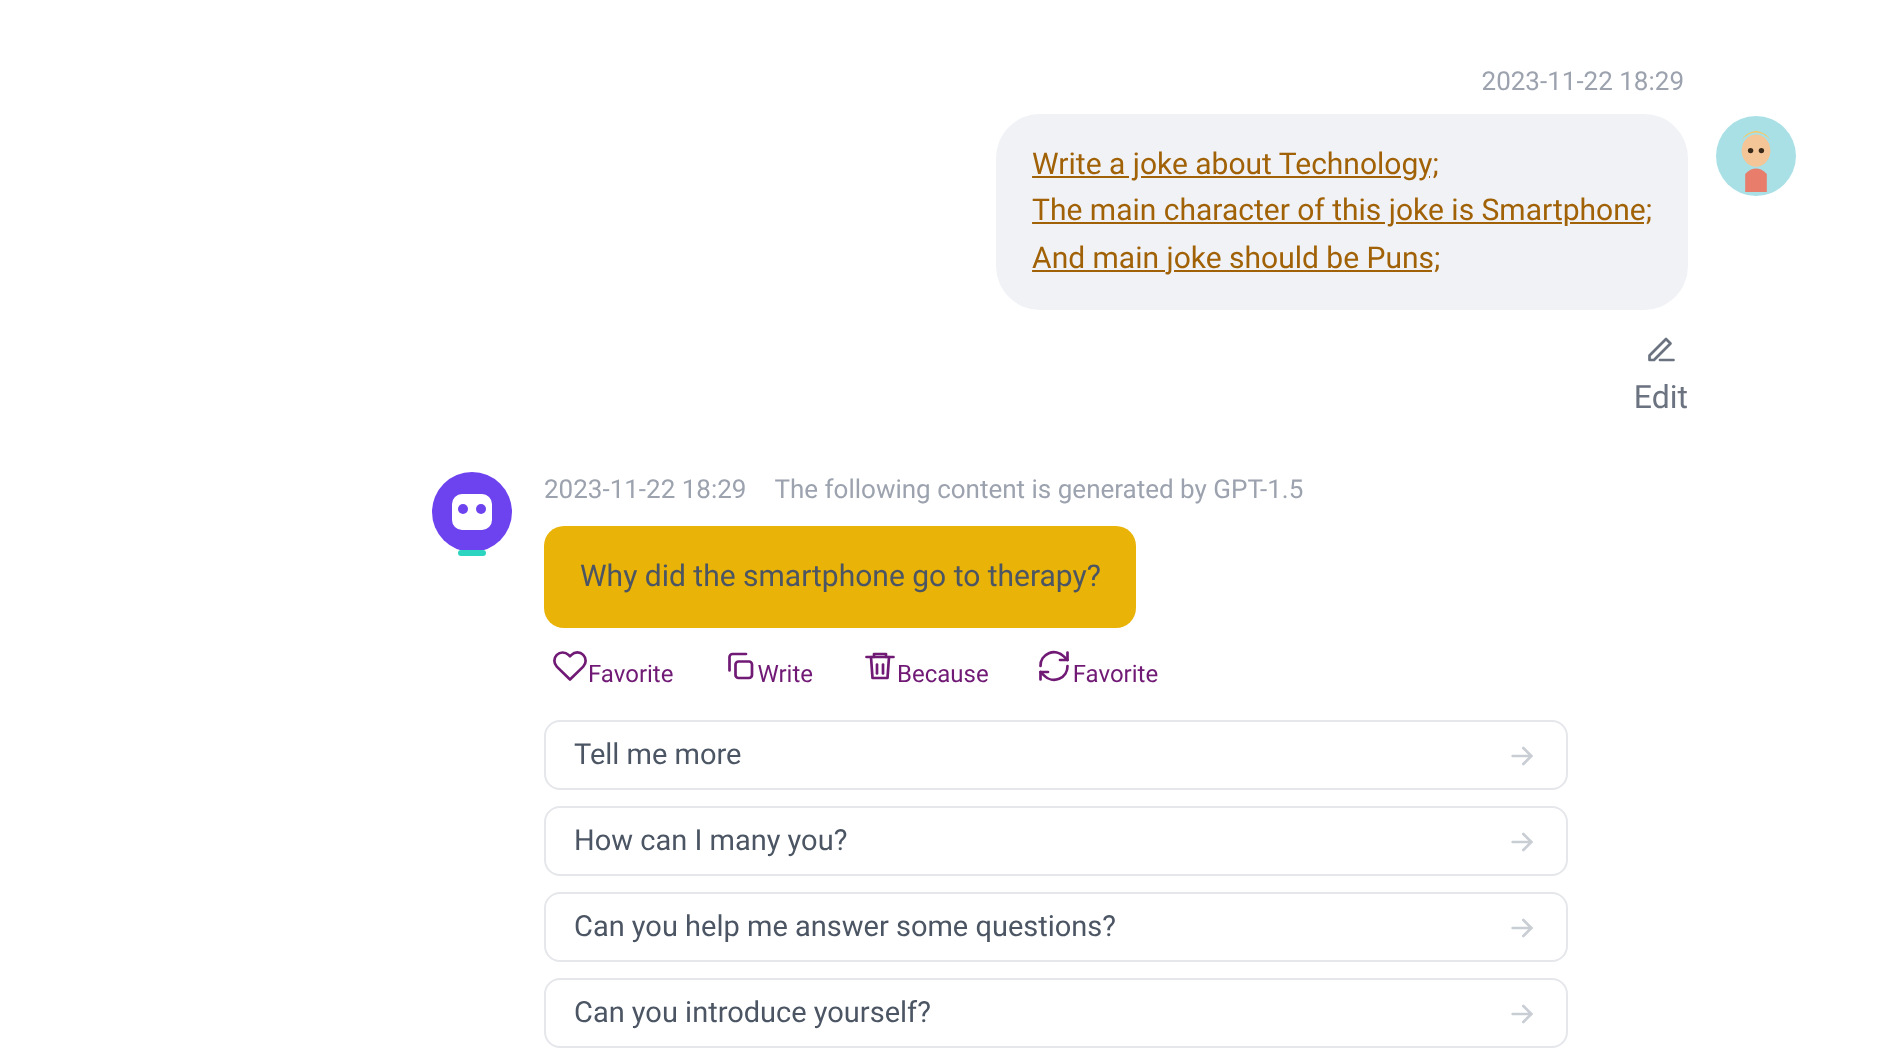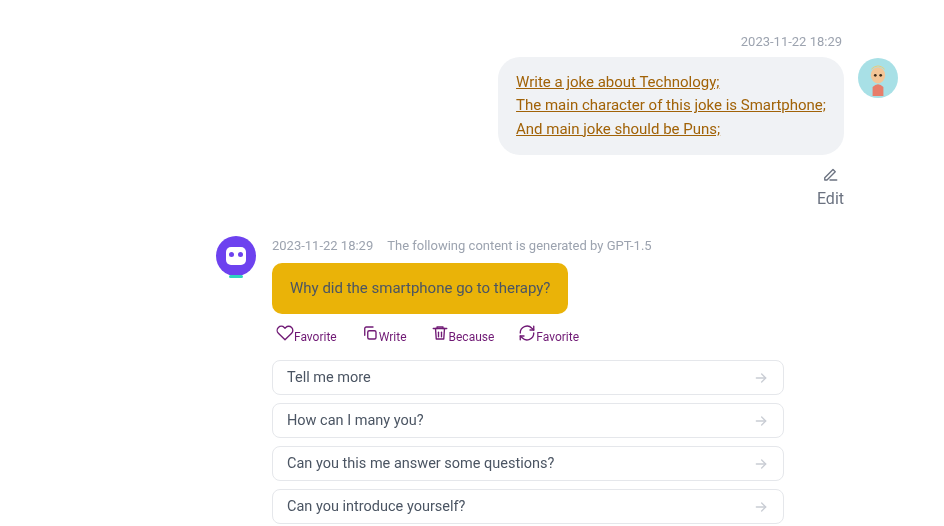--- a/index.html
+++ b/index.html
@@ -292,21 +292,21 @@
         <div class="suggestion-btn">
           <span>How can I many you?</span>
           <span class="arrow">
             <svg viewBox="0 0 24 24" fill="none" stroke="currentColor" stroke-width="2" stroke-linecap="round" stroke-linejoin="round">
                 <path d="M5 12h14"></path>
                 <path d="M13 6l6 6-6 6"></path>
               </svg>
           </span>
         </div>
         <div class="suggestion-btn">
-          <span>Can you this me answer some questions?</span>
+          <span>Can you help me answer some questions?</span>
           <span class="arrow">
             <svg viewBox="0 0 24 24" fill="none" stroke="currentColor" stroke-width="2" stroke-linecap="round" stroke-linejoin="round">
                 <path d="M5 12h14"></path>
                 <path d="M13 6l6 6-6 6"></path>
               </svg>
           </span>
         </div>
         <div class="suggestion-btn">
           <span>Can you introduce yourself?</span>
           <span class="arrow">

